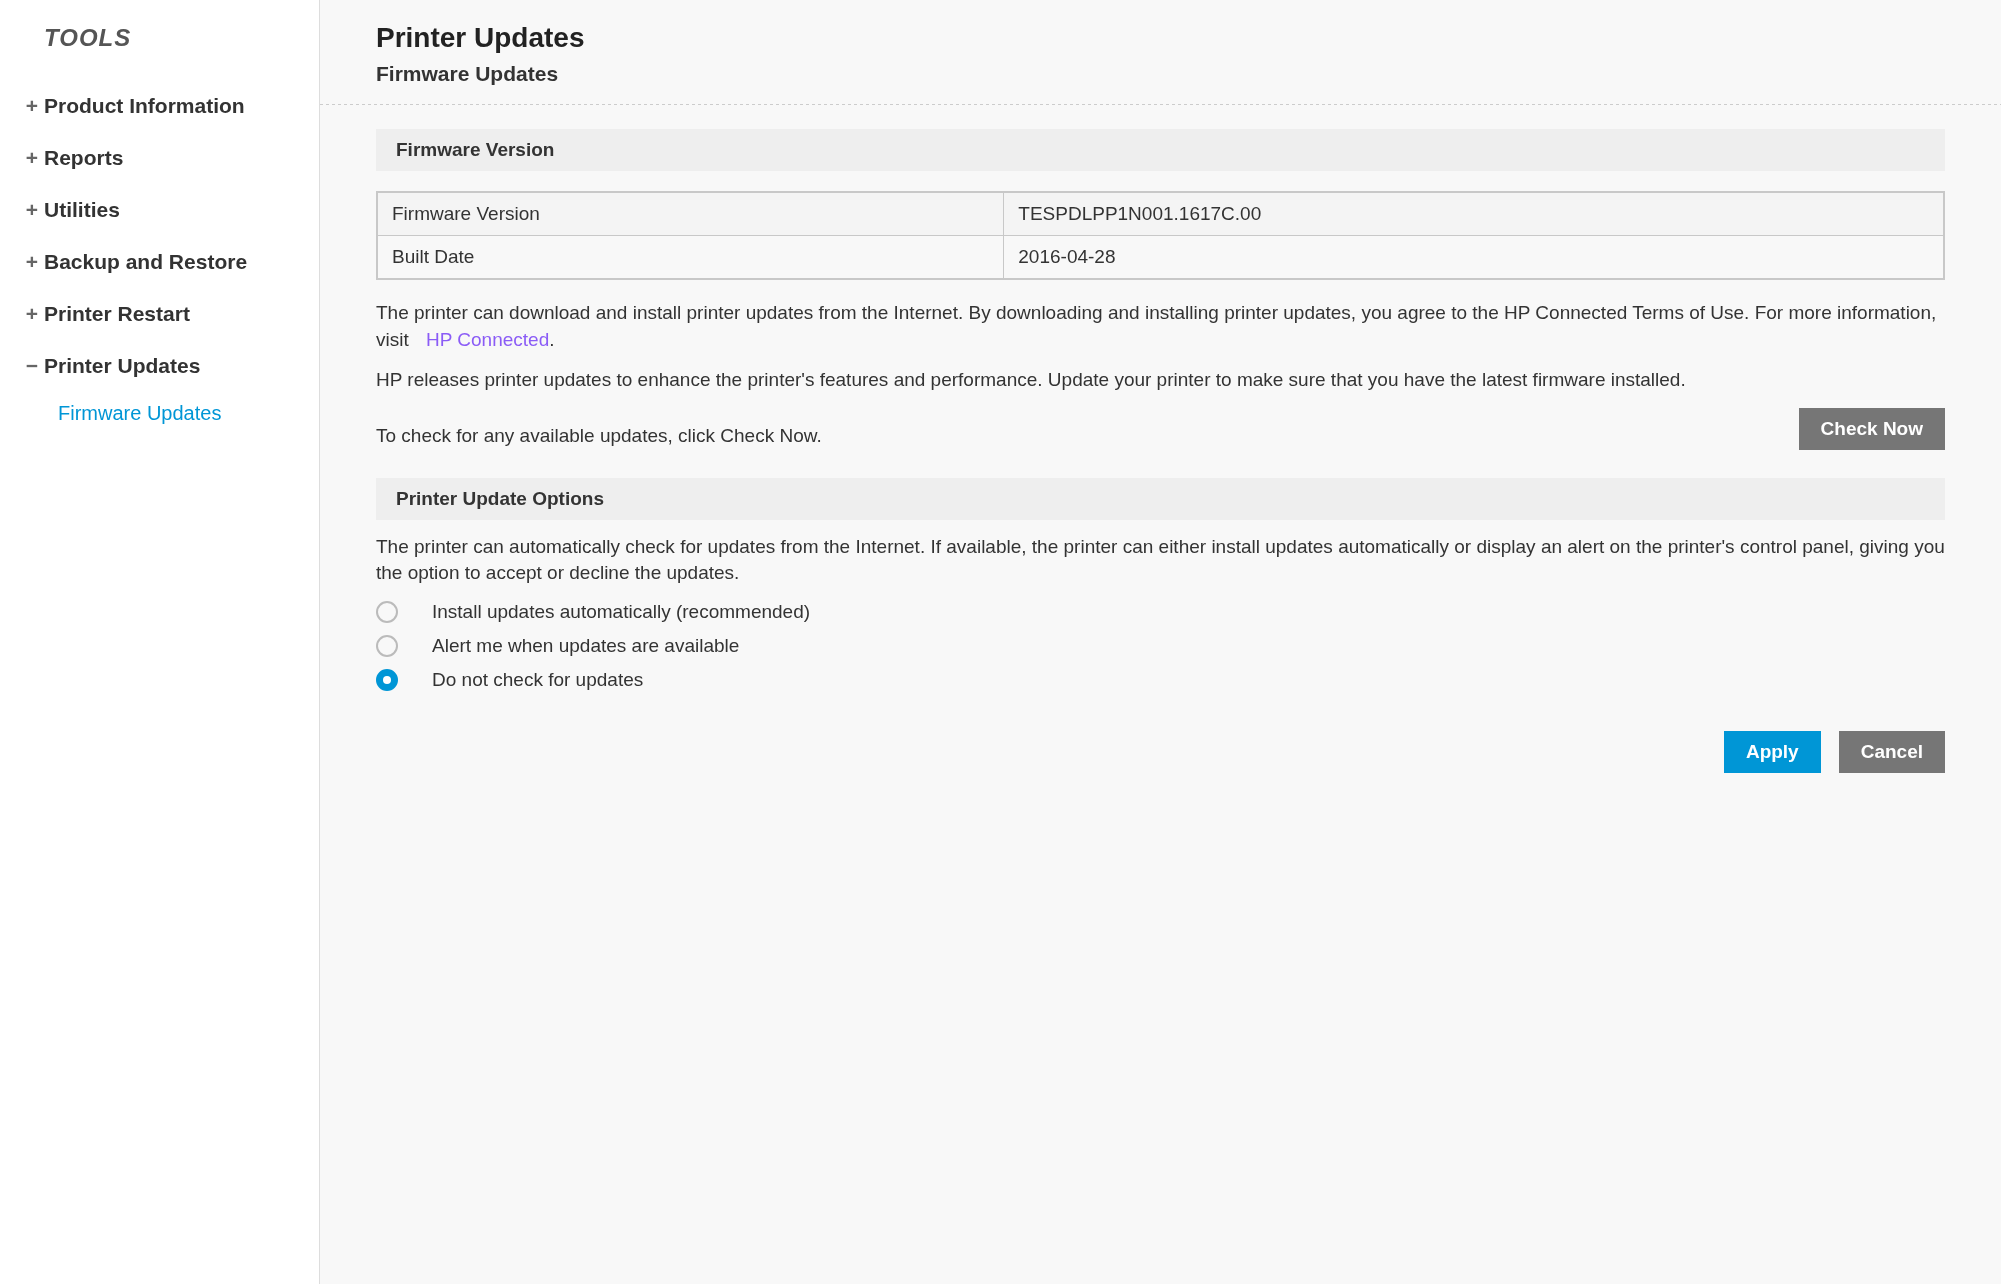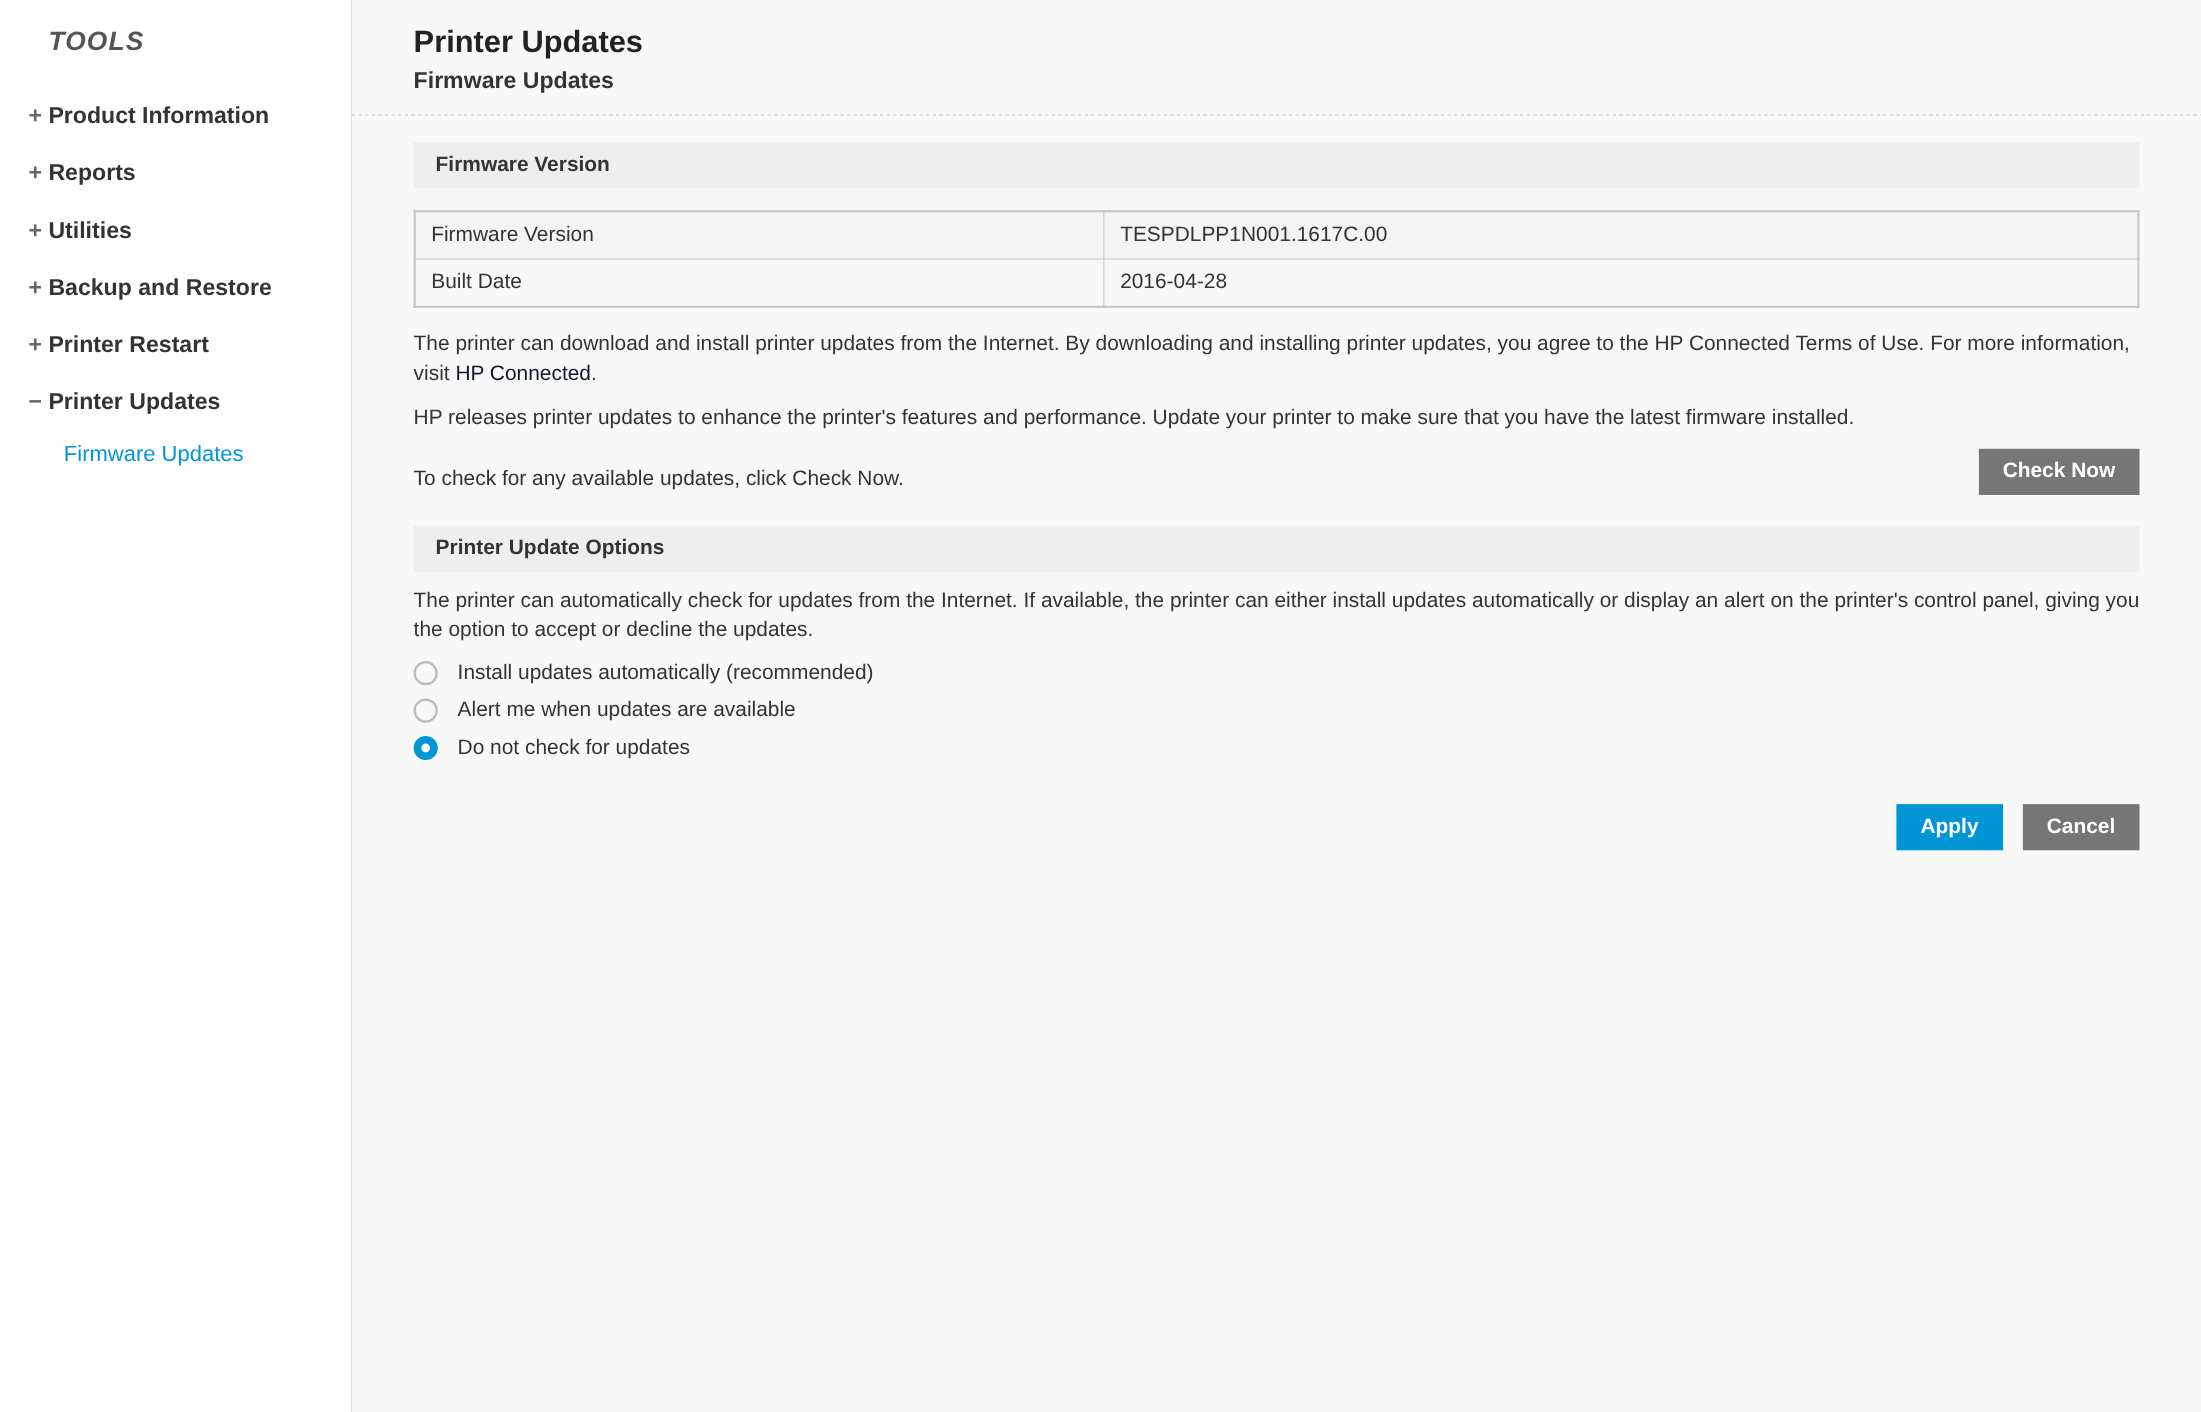--- a/index.html
+++ b/index.html
@@ -108,22 +108,23 @@
   .version-table td:first-child {
     width: 40%;
   }
   .section-text {
     font-size: 19px;
     color: #333;
     line-height: 1.4;
     margin: 14px 0;
   }
   .link {
-    color: #0f172a;
-    cursor: pointer;
+    color: #8b5cf6;
+    cursor: pointer;
+    margin-left: 12px;
   }
   .check-row {
     display: flex;
     justify-content: space-between;
     align-items: flex-end;
     margin-bottom: 28px;
   }
   .check-row .section-text {
     margin: 0;
     flex: 1;
@@ -144,20 +145,21 @@
     background: #0096d6;
   }
   .radio-group {
     margin-top: 10px;
   }
   .radio-row {
     display: flex;
     align-items: center;
     margin: 12px 0;
     cursor: pointer;
+    gap: 16px;
   }
   .radio {
     width: 22px;
     height: 22px;
     border: 2px solid #bbb;
     border-radius: 50%;
     margin-right: 18px;
     position: relative;
     flex-shrink: 0;
   }

